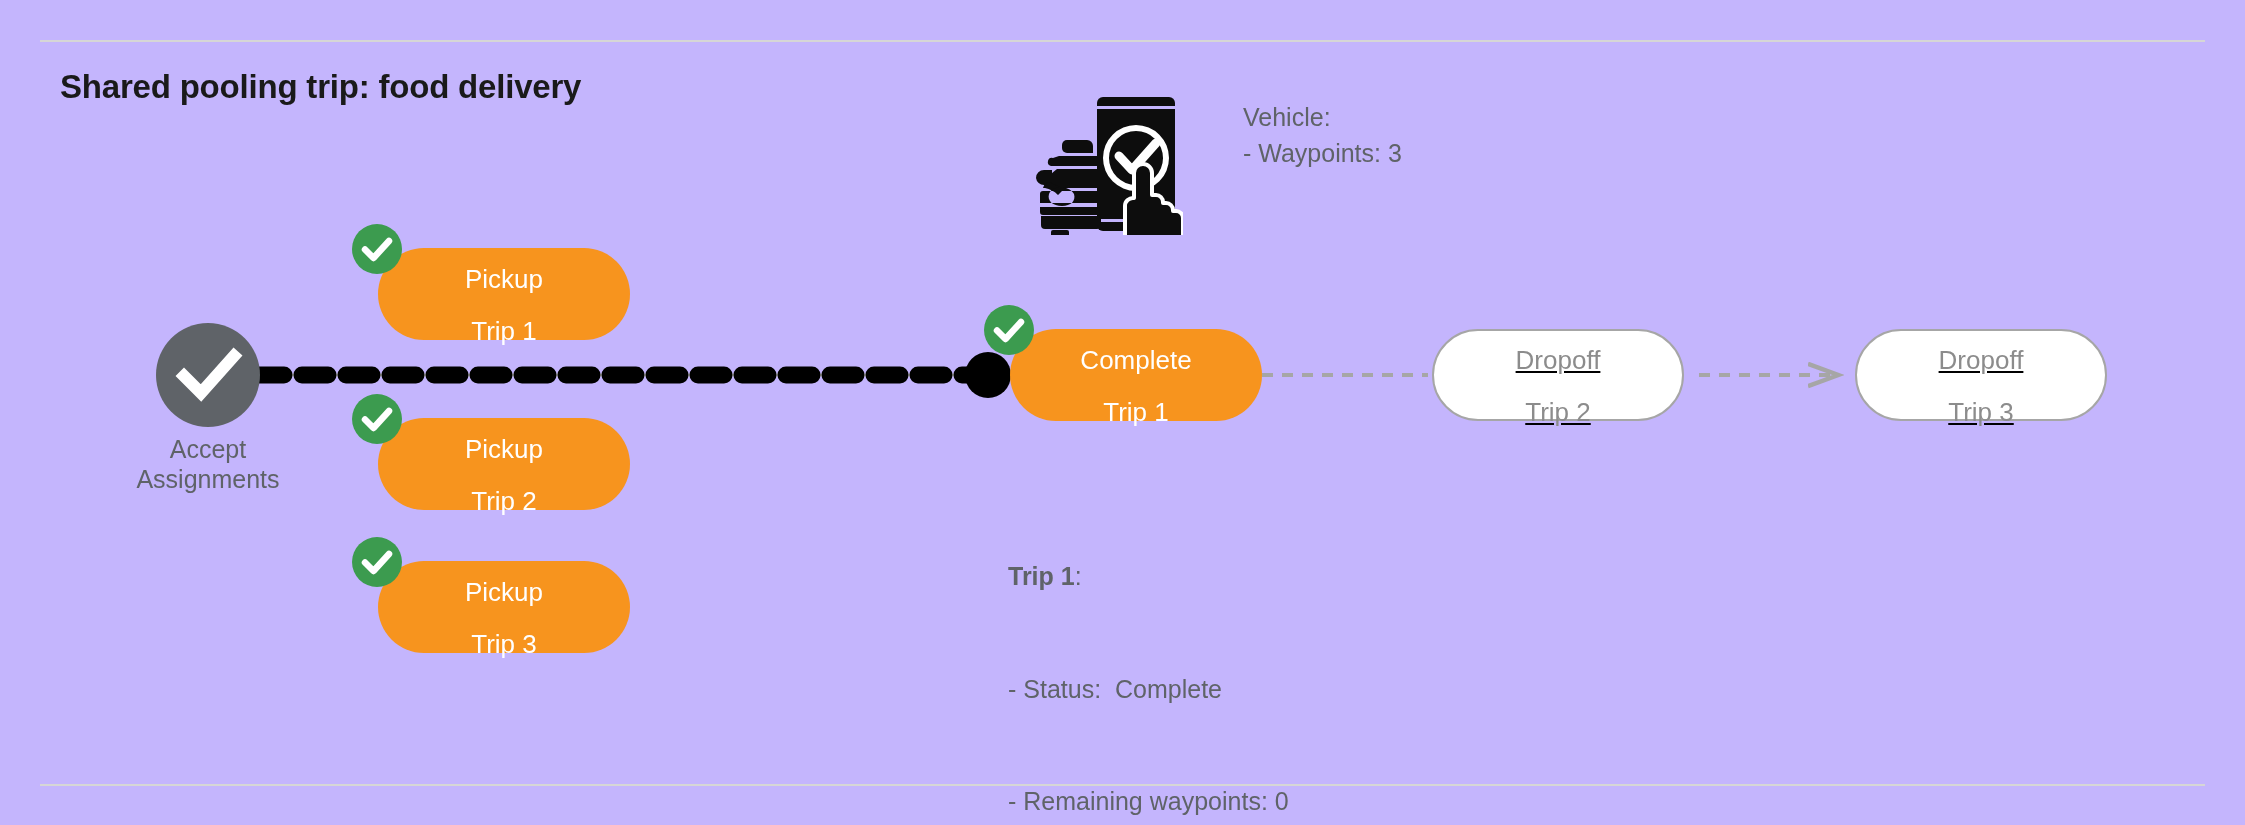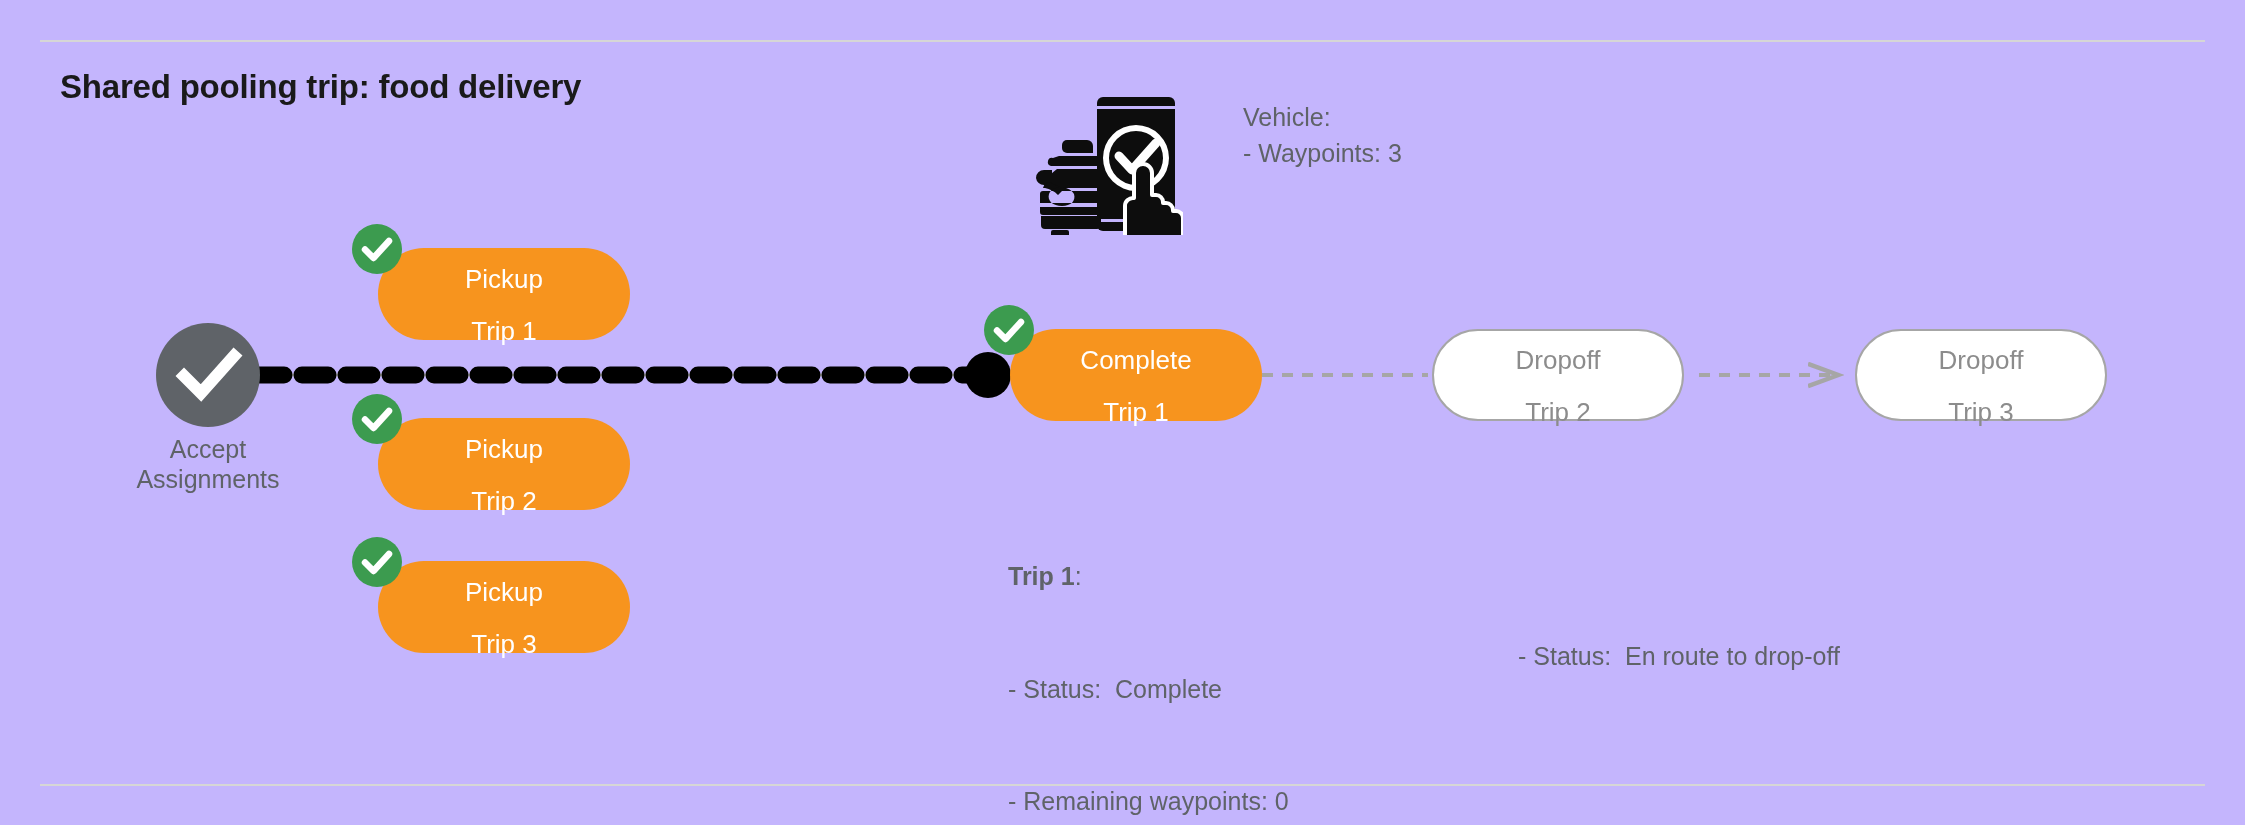--- a/index.html
+++ b/index.html
@@ -99,20 +99,21 @@
   .pill.filled {
     background: #f7941e;
   }
   .pill.filled .pill-line {
     color: #ffffff;
     font-weight: 500;
   }
   .pill.outlined {
     background: #ffffff;
     border: 2.5px solid #a6a6a6;
+    text-decoration: underline;
   }
   .pill.outlined .pill-line {
     color: #8c8c8c;
   }
 
   
   .check-badge {
     position: absolute;
     left: -26px;
     top: -24px;
@@ -292,17 +293,16 @@
   <div class="info-block info-left">
     <div><span class="lbl">Trip 1</span><span>:</span></div>
     <div>- Status:  Complete</div>
     <div>- Remaining waypoints: 0</div>
     
     
     
   </div>
 
   <div class="info-block info-right">
-    <div>- Status:  En route to drop-off</div>
     
   </div>
 
 </div>
 
 </body></html>

